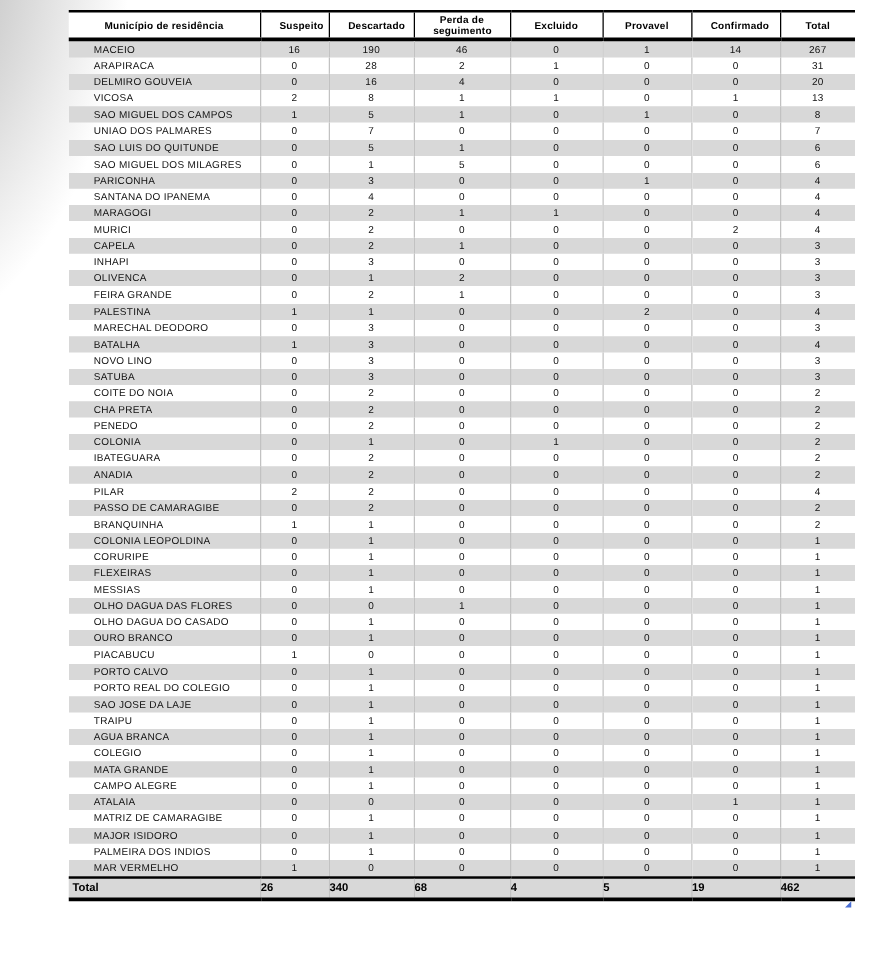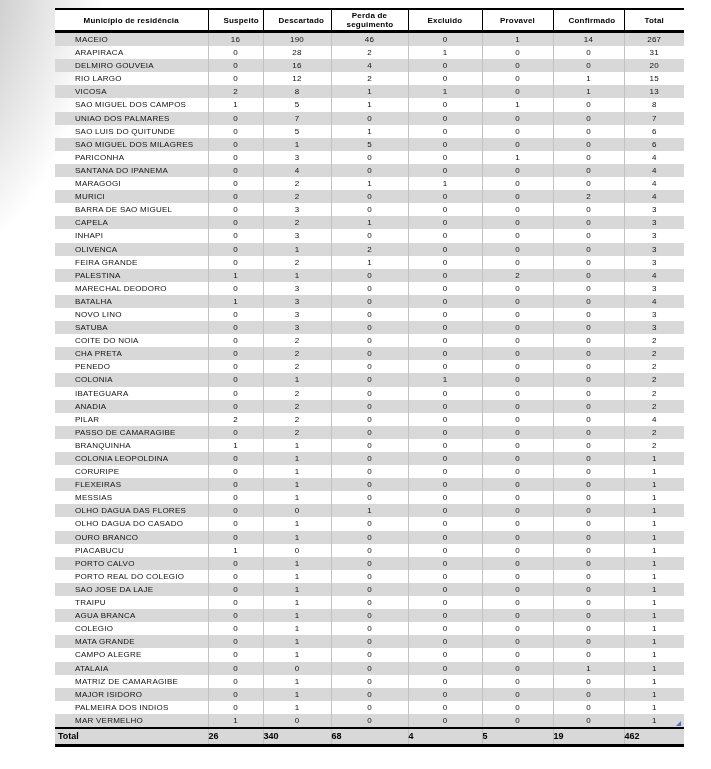--- a/index.html
+++ b/index.html
@@ -107,30 +107,20 @@
           <td>DELMIRO GOUVEIA</td>
           <td>0</td>
           <td>16</td>
           <td>4</td>
           <td>0</td>
           <td>0</td>
           <td>0</td>
           <td>20</td>
         </tr>
         <tr>
-          <td>RIO LARGO</td>
-          <td>0</td>
-          <td>12</td>
-          <td>2</td>
-          <td>0</td>
-          <td>0</td>
-          <td>1</td>
-          <td>15</td>
-        </tr>
-        <tr>
           <td>VICOSA</td>
           <td>2</td>
           <td>8</td>
           <td>1</td>
           <td>1</td>
           <td>0</td>
           <td>1</td>
           <td>13</td>
         </tr>
         <tr>
@@ -205,30 +195,20 @@
         </tr>
         <tr>
           <td>MURICI</td>
           <td>0</td>
           <td>2</td>
           <td>0</td>
           <td>0</td>
           <td>0</td>
           <td>2</td>
           <td>4</td>
-        </tr>
-        <tr>
-          <td>BARRA DE SAO MIGUEL</td>
-          <td>0</td>
-          <td>3</td>
-          <td>0</td>
-          <td>0</td>
-          <td>0</td>
-          <td>0</td>
-          <td>3</td>
         </tr>
         <tr>
           <td>CAPELA</td>
           <td>0</td>
           <td>2</td>
           <td>1</td>
           <td>0</td>
           <td>0</td>
           <td>0</td>
           <td>3</td>

